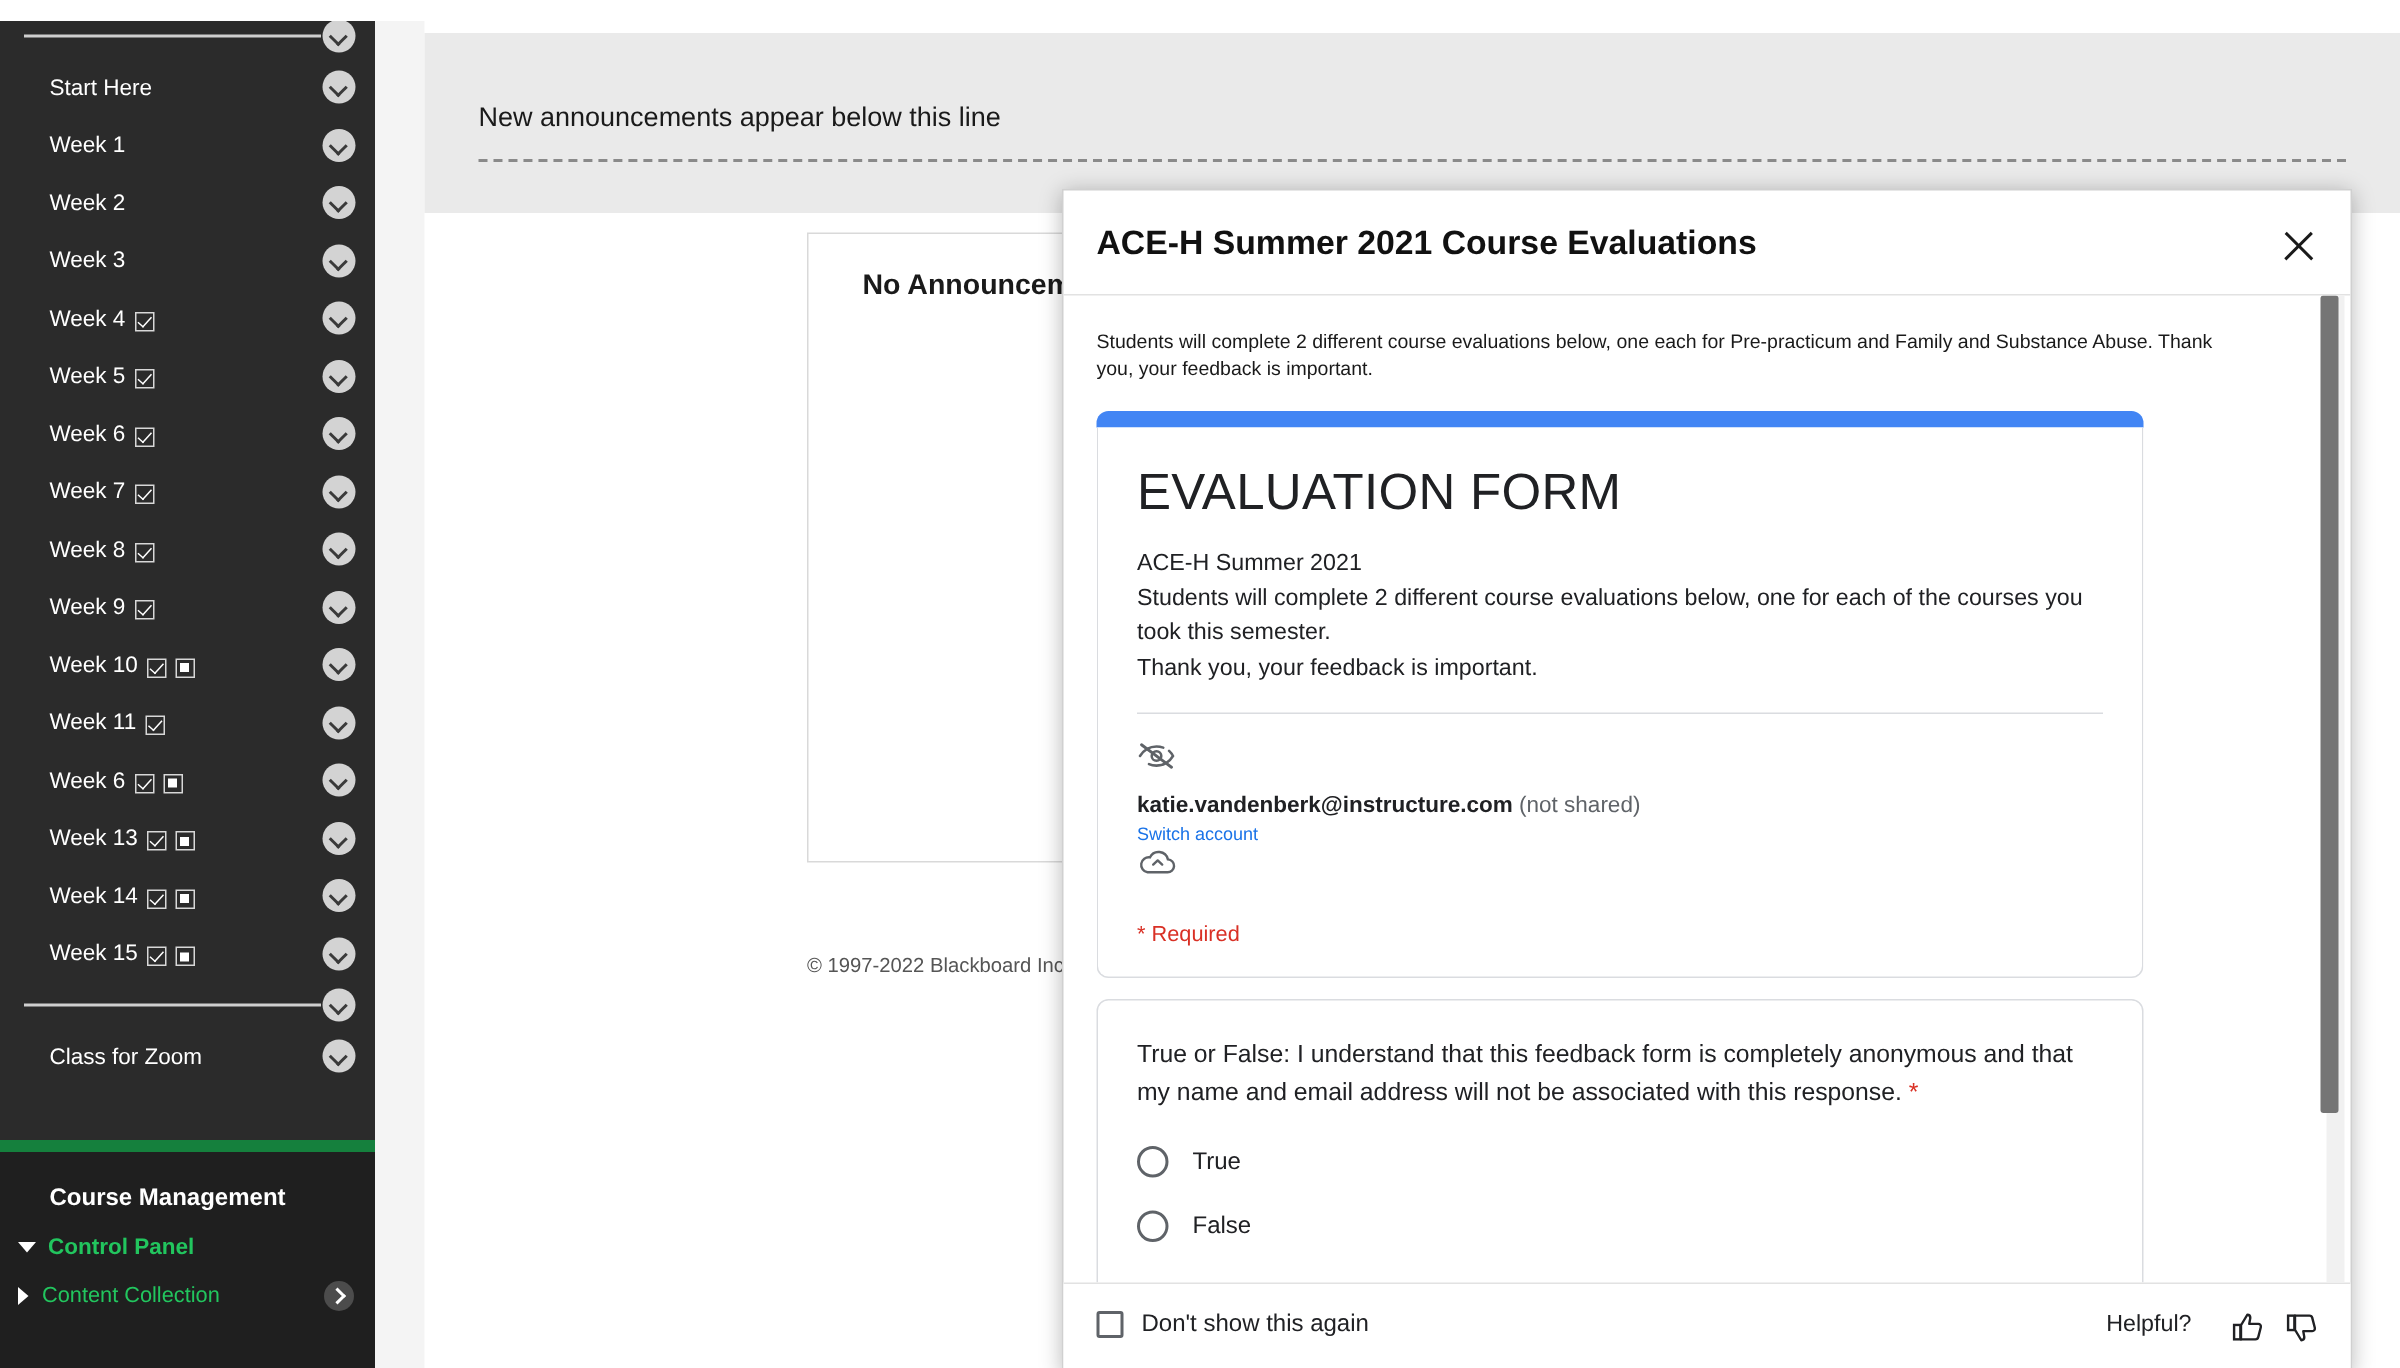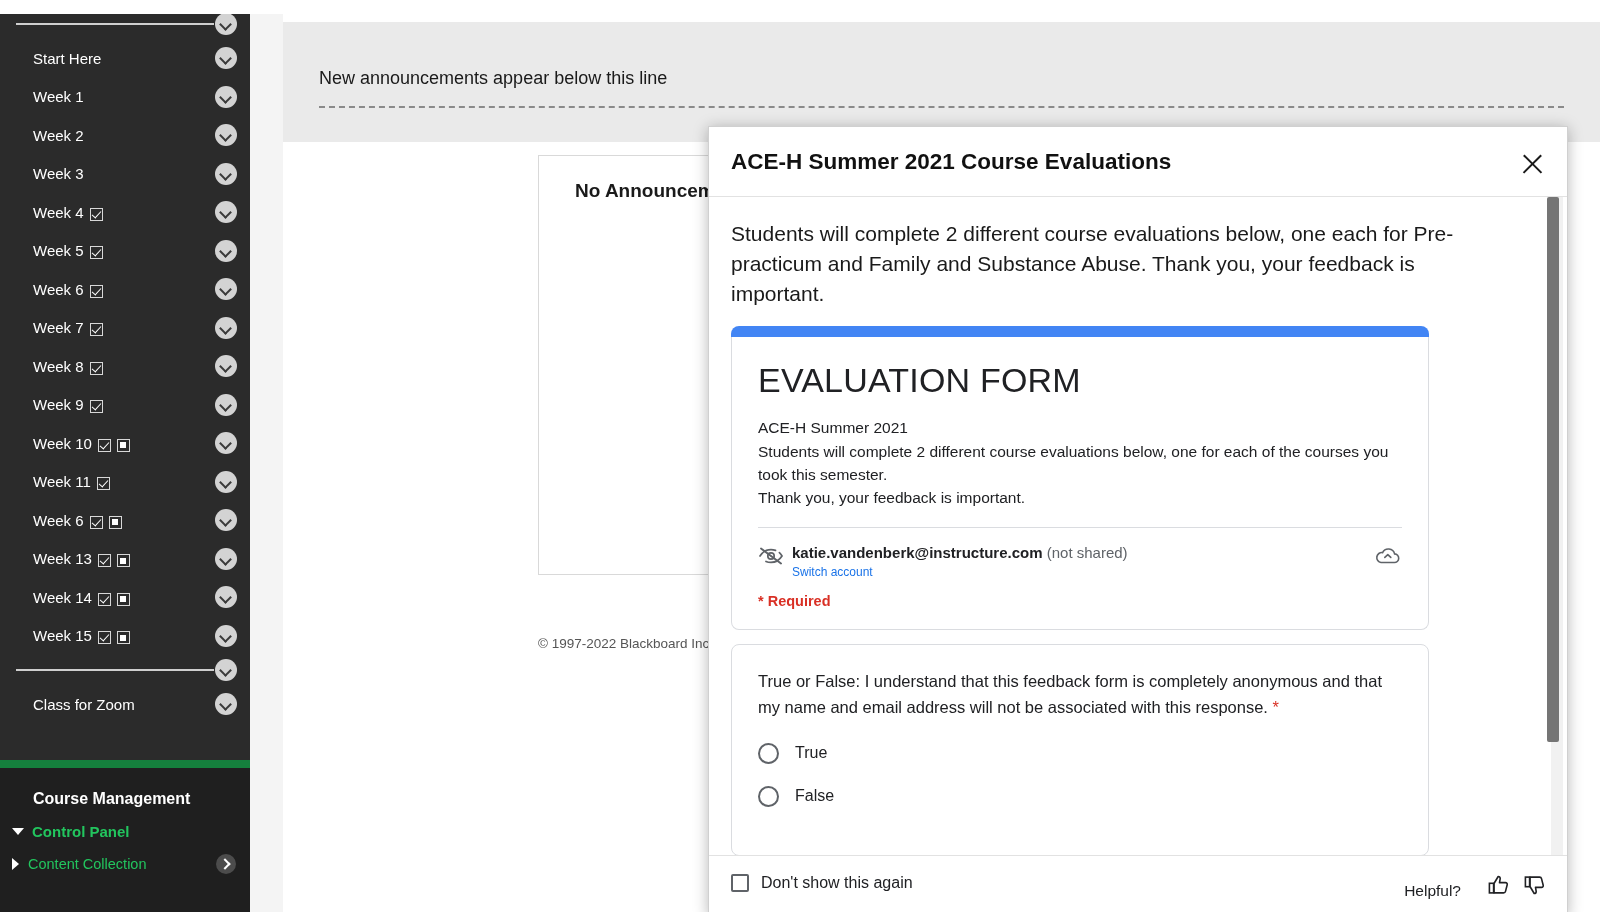--- a/index.html
+++ b/index.html
@@ -266,21 +266,21 @@
     background: #f1f1f1;
   }
   #modal-scrollbar-thumb {
     position: absolute;
     right: 4px; top: 0;
     width: 12px; height: 545px;
     background: #757575;
     border-radius: 2px;
   }
   .intro-text {
-    font-size: 21px;
+    font-size: 13px;
     color: #1a1a1a;
     line-height: 1.42;
     max-width: 760px;
   }
 
   
   .gform {
     margin-top: 18px;
     width: 698px;
   }
@@ -306,41 +306,41 @@
     font-size: 15.5px;
     color: #202124;
     line-height: 1.5;
     margin-bottom: 18px;
   }
   .gform-account {
     border-top: 1px solid #dadce0;
     padding: 16px 0 6px 0;
     display: flex;
     align-items: flex-start;
+    flex-direction: column;
   }
   .eye-off {
     flex: 0 0 34px;
     margin-top: 2px;
   }
   .acct-text { flex: 1 1 auto; font-size: 15px; color: #202124; }
   .acct-email { font-weight: bold; }
   .acct-shared { color: #5f6368; }
   .switch-account {
     display: block;
     color: #1a73e8;
     margin-top: 4px;
     font-size: 12px;
     cursor: pointer;
   }
   .cloud-icon { flex: 0 0 36px; text-align: right; margin-top: 2px; }
   .required-note {
     color: #d93025;
     font-size: 14.5px;
     padding: 8px 0 20px 0;
-    font-weight: bold;
   }
   .gform-question {
     margin-top: 14px;
     border: 1px solid #dadce0;
     border-radius: 8px;
     background: #ffffff;
     padding: 24px 26px 26px 26px;
   }
   .q-text {
     font-size: 16.5px;
@@ -377,21 +377,21 @@
   .cbx {
     width: 18px; height: 18px;
     border: 2px solid #5f6368;
     border-radius: 2px;
     margin-right: 12px;
   }
   #dont-show .txt { font-size: 16px; color: #202124; }
   #helpful {
     position: absolute;
     right: 20px; top: 18px;
-    display: flex; align-items: flex-end;
+    display: flex; align-items: flex-start;
   }
   #helpful .txt { font-size: 15.5px; color: #202124; margin-right: 14px; }
   .thumb { margin-left: 12px; cursor: pointer; }
 </style>
 </head>
 <body>
 
 <div id="root">
 
   <div id="sidebar">

